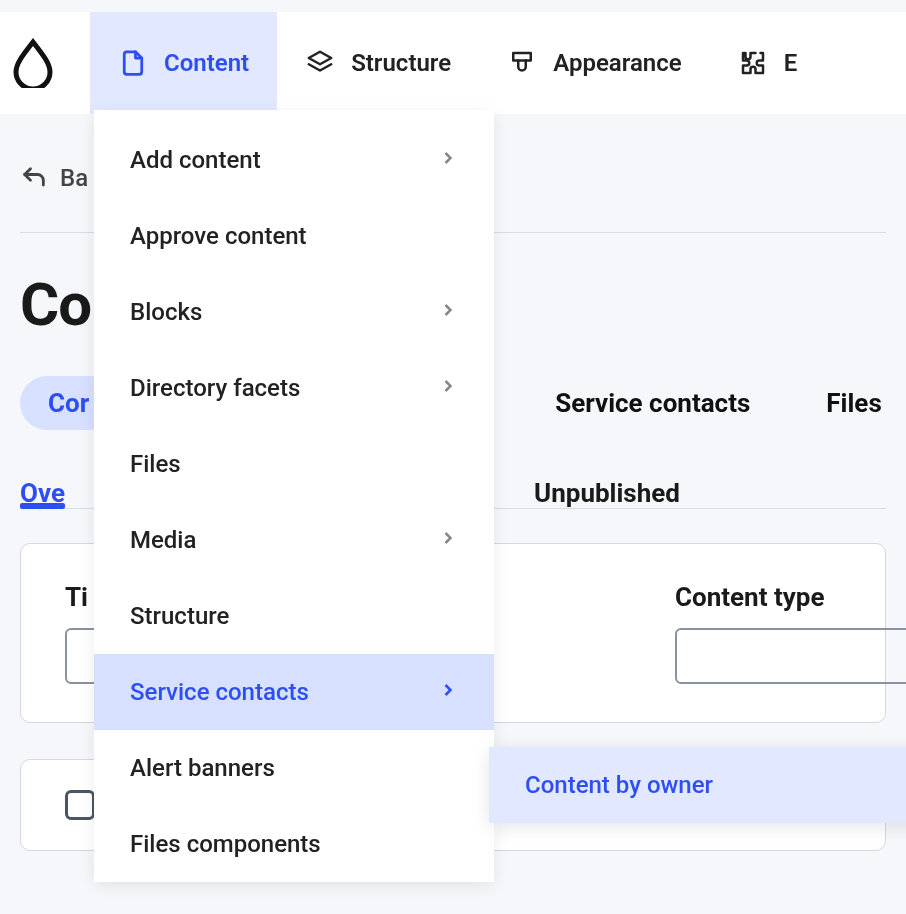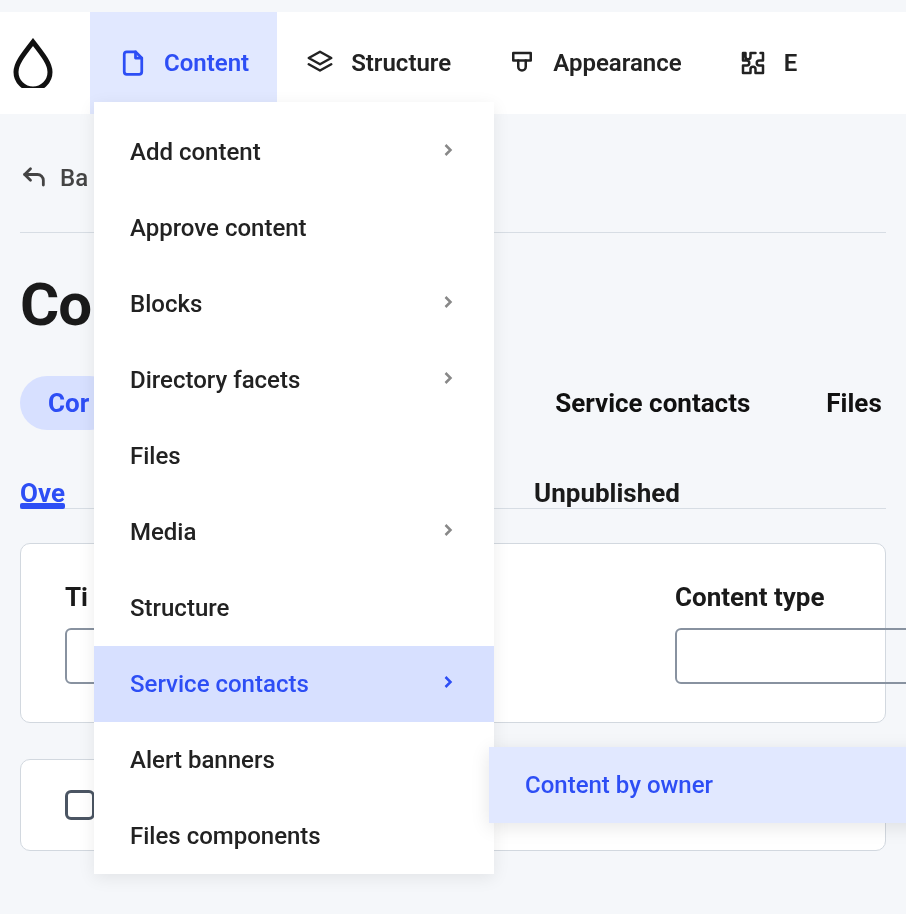--- a/index.html
+++ b/index.html
@@ -151,21 +151,21 @@
   .checkbox{
     width:30px;height:30px;border:3px solid #4b5563;border-radius:6px;
   }
   .second-card .label{
     font-size:26px;font-weight:700;
   }
 
   
   .dropdown {
     position:absolute;
-    top:102px;
+    top:110px;
     left:94px;
     background:#fff;
     width:400px;
     box-shadow: 0 4px 16px rgba(0,0,0,0.08);
     z-index:20;
     padding-top: 12px;
   }
   .dropdown-item{
     display:flex;
     align-items:center;

